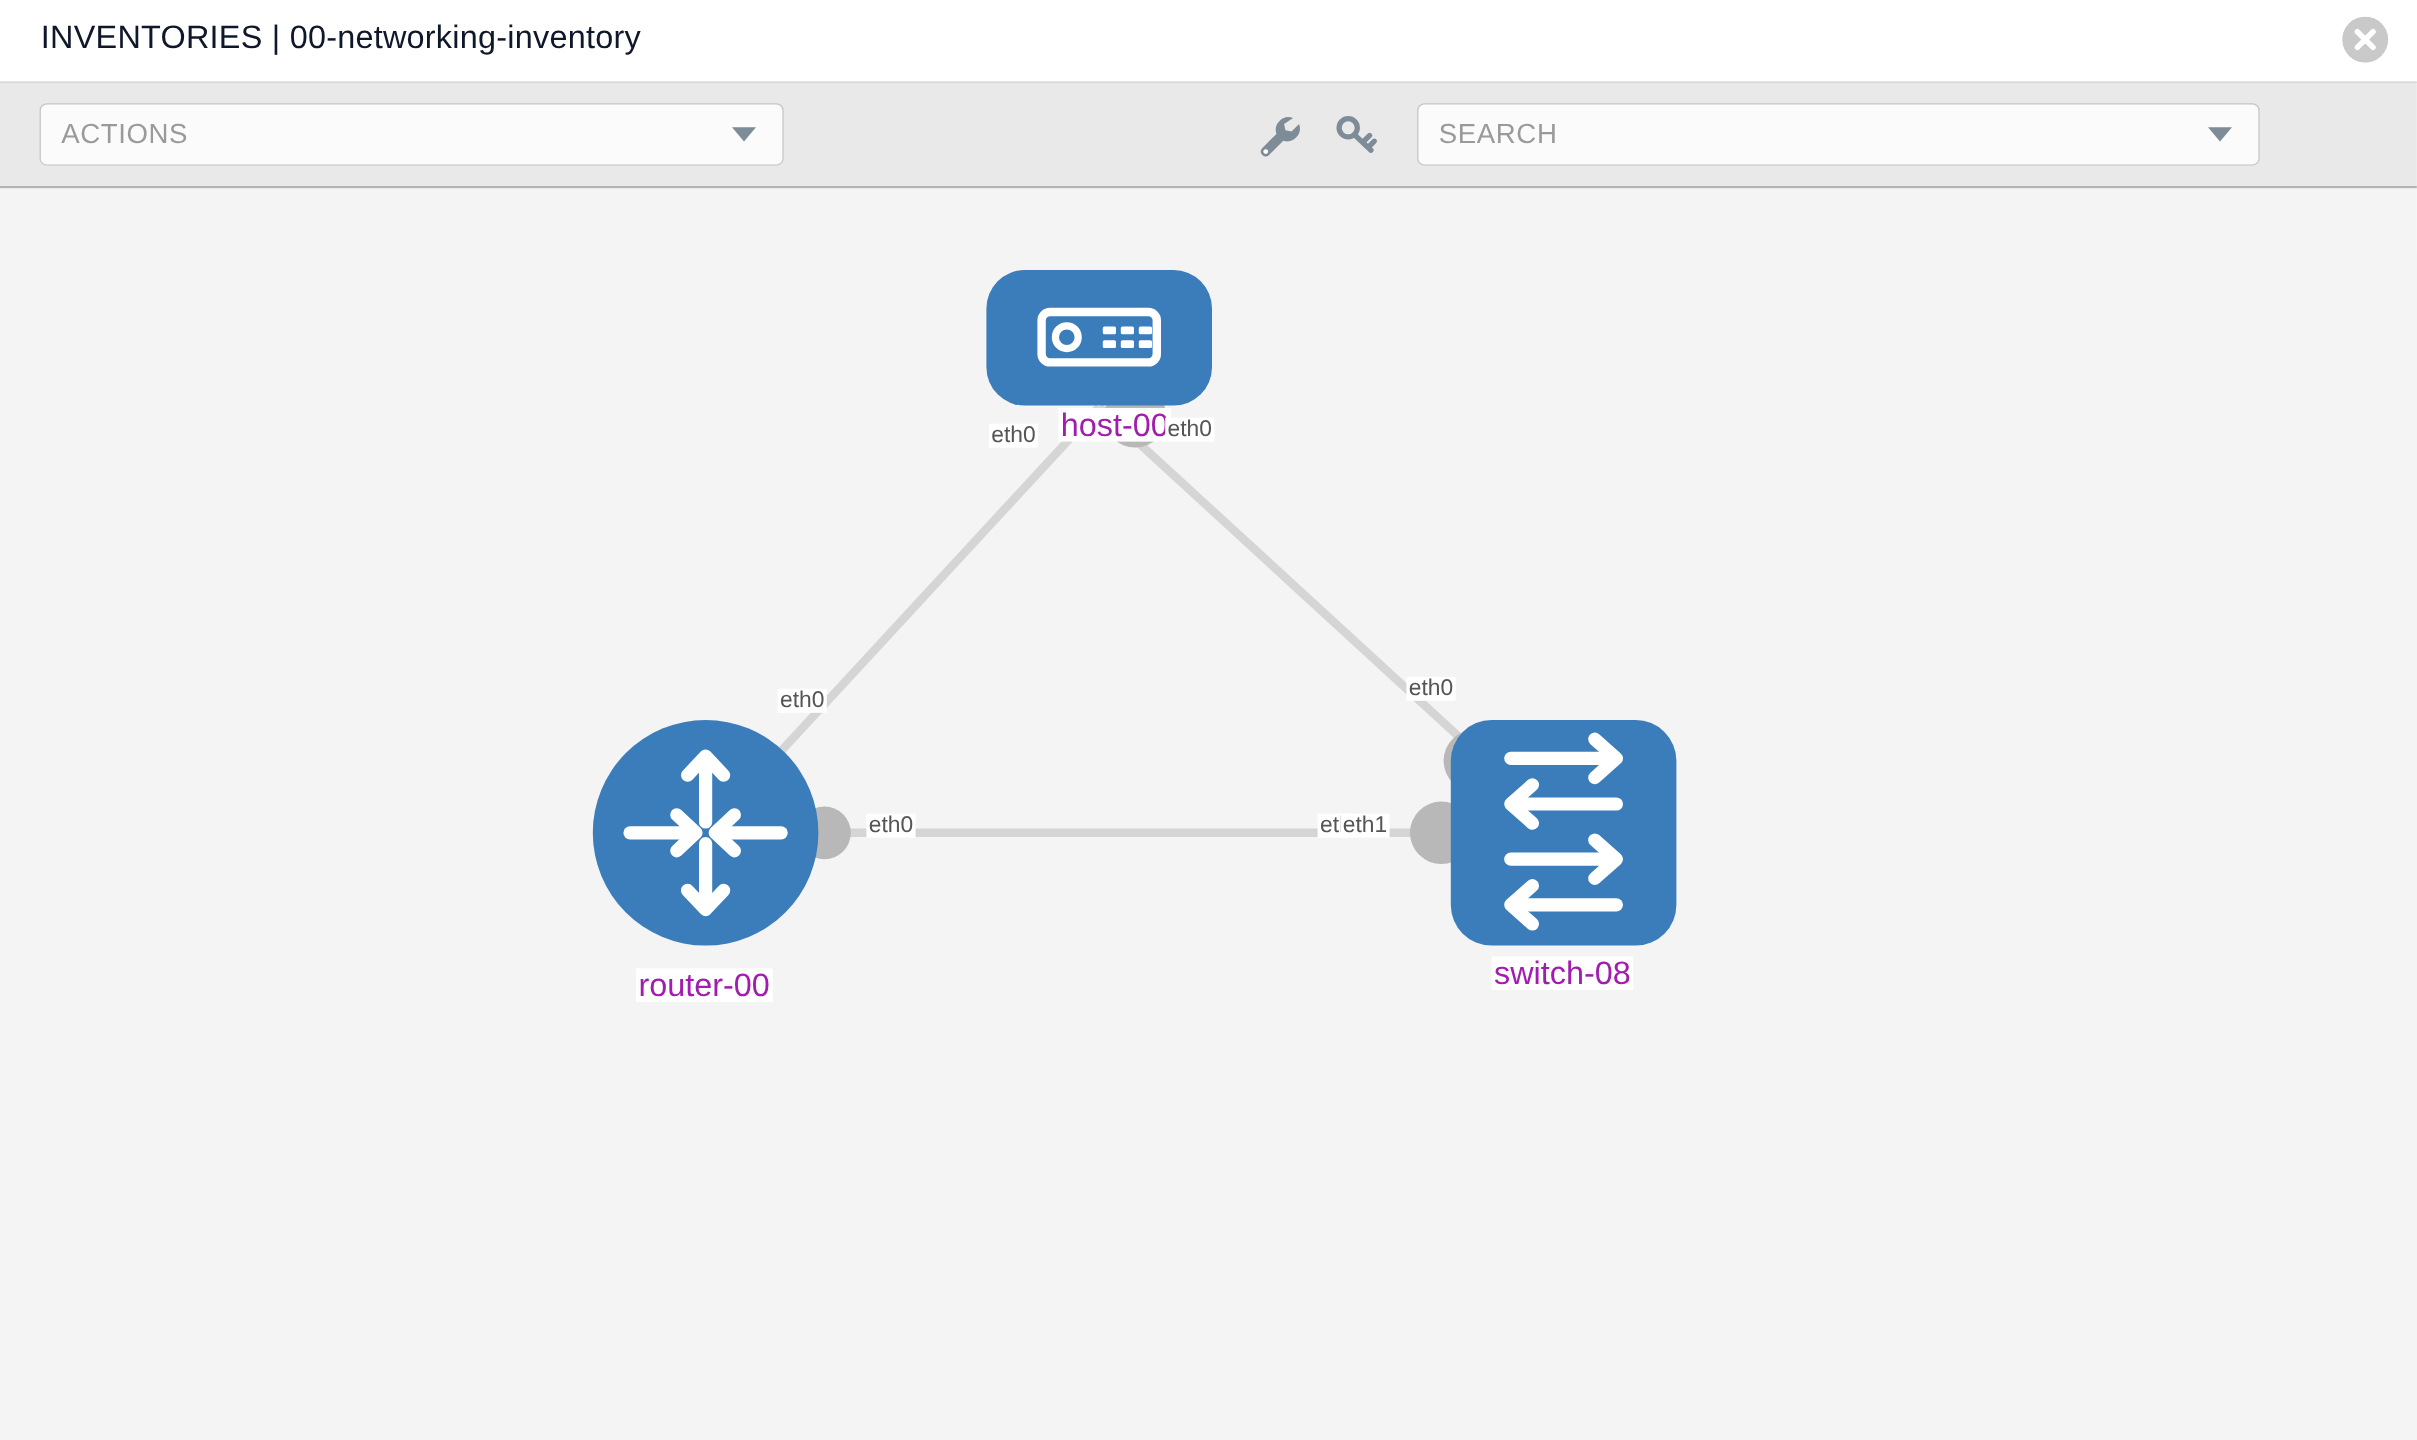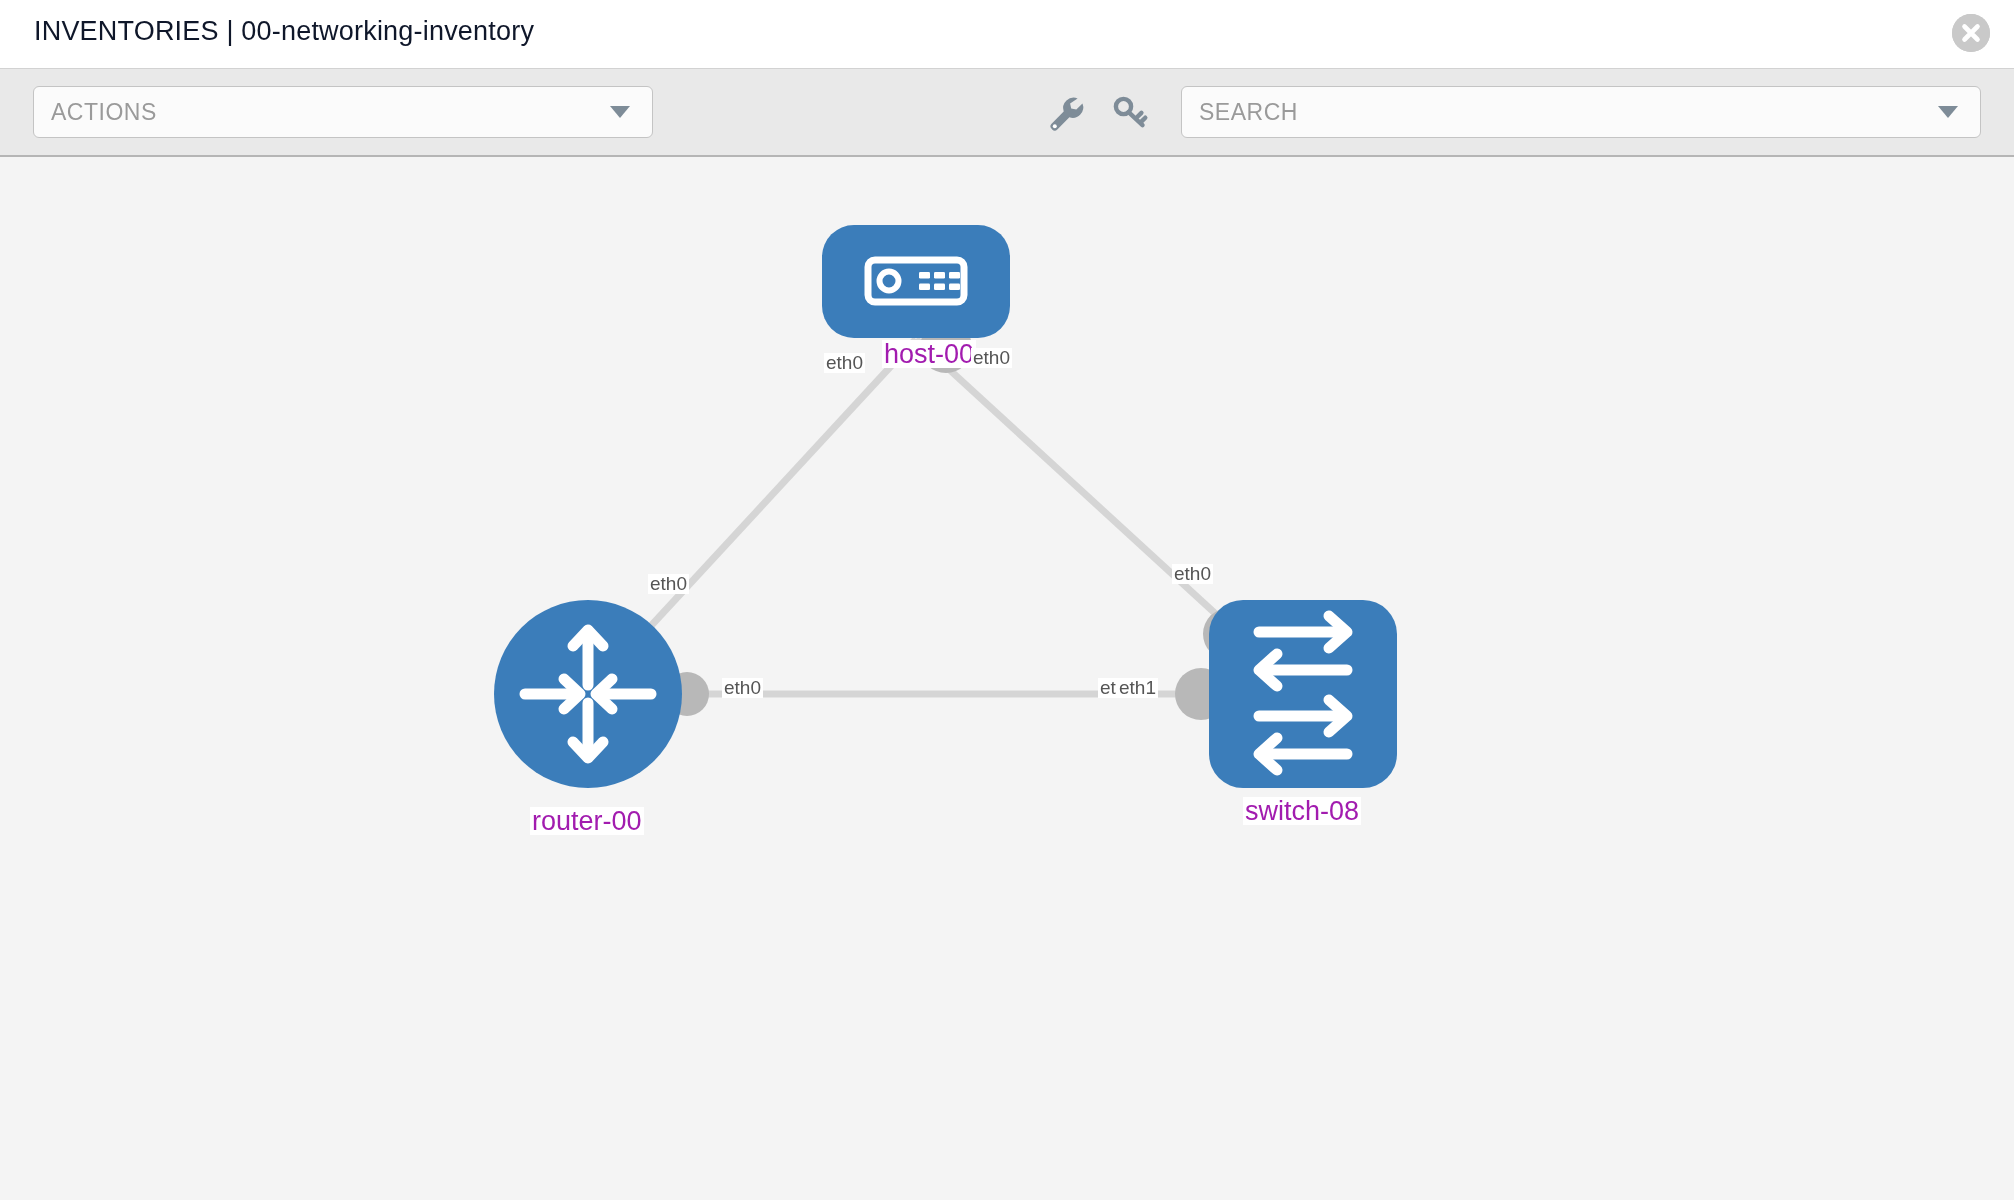--- a/index.html
+++ b/index.html
@@ -96,21 +96,21 @@
 
   #actions-select {
     left: 33px;
     top: 17px;
     width: 620px;
     height: 52px;
   }
   #search-select {
     left: 1181px;
     top: 17px;
-    width: 800px;
+    width: 702px;
     height: 52px;
   }
 
   .tool-icon {
     position: absolute;
     top: 21px;
     width: 44px;
     height: 44px;
     cursor: pointer;
   }

